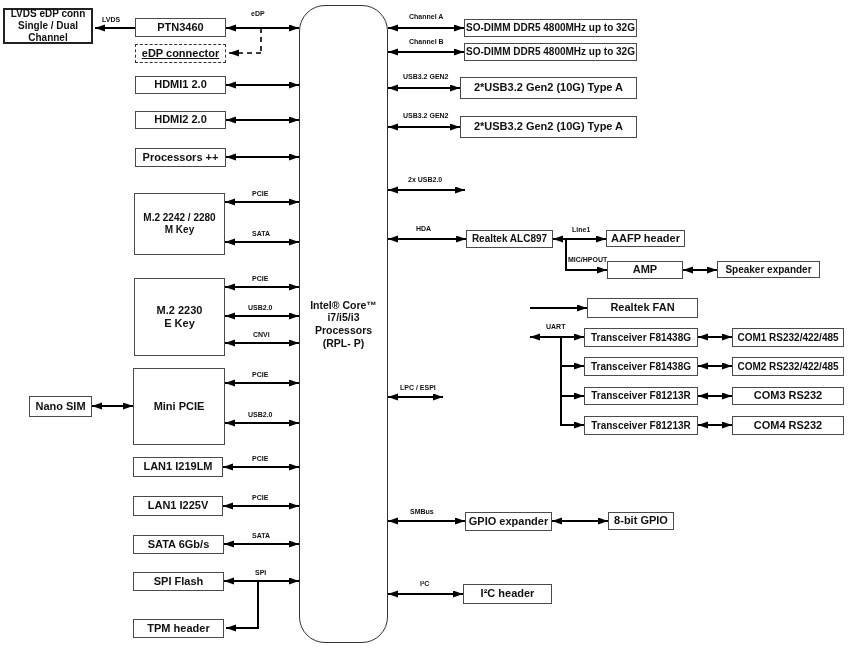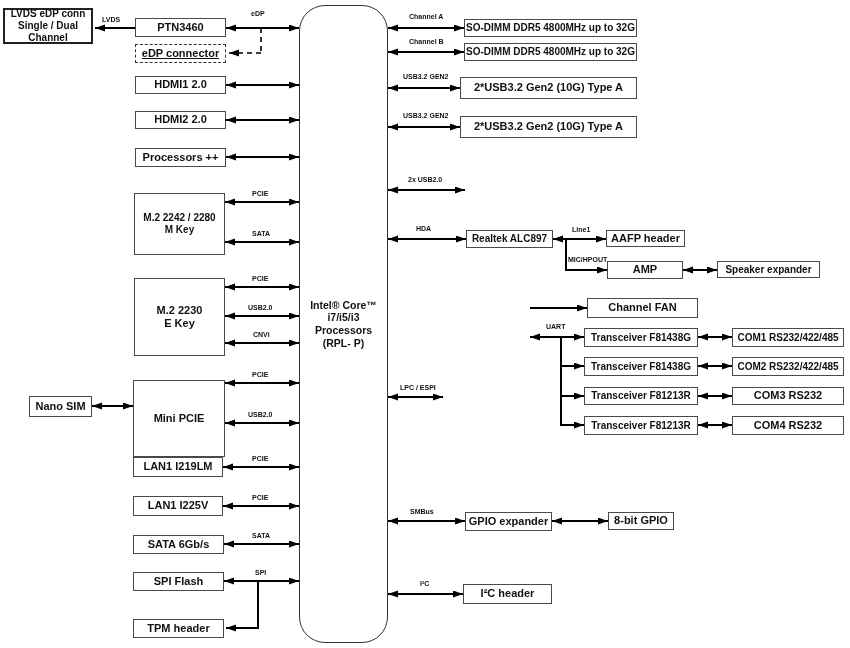--- a/index.html
+++ b/index.html
@@ -84,42 +84,42 @@
 Channel</div>
   <div class="box" style="left:135px;top:18px;width:91px;height:19px">PTN3460</div>
   <div class="box dashed" style="left:135px;top:44px;width:91px;height:19px">eDP connector</div>
   <div class="box" style="left:135px;top:76px;width:91px;height:18px">HDMI1 2.0</div>
   <div class="box" style="left:135px;top:111px;width:91px;height:18px">HDMI2 2.0</div>
   <div class="box" style="left:135px;top:148px;width:91px;height:19px">Processors ++</div>
   <div class="box sm" style="left:134px;top:193px;width:91px;height:62px">M.2 2242 / 2280
 M Key</div>
   <div class="box" style="left:134px;top:278px;width:91px;height:78px">M.2 2230
 E Key</div>
-  <div class="box" style="left:133px;top:380px;width:92px;height:77px">Mini PCIE</div>
+  <div class="box" style="left:133px;top:368px;width:92px;height:77px">Mini PCIE</div>
   <div class="box" style="left:29px;top:396px;width:63px;height:21px">Nano SIM</div>
   <div class="box" style="left:133px;top:457px;width:90px;height:20px">LAN1 I219LM</div>
   <div class="box" style="left:133px;top:496px;width:90px;height:20px">LAN1 I225V</div>
   <div class="box" style="left:133px;top:535px;width:91px;height:19px">SATA 6Gb/s</div>
   <div class="box" style="left:133px;top:572px;width:91px;height:19px">SPI Flash</div>
   <div class="box" style="left:133px;top:619px;width:91px;height:19px">TPM header</div>
 
   <div class="box cpu" style="left:299px;top:5px;width:89px;height:638px">Intel® Core™
 i7/i5/i3
 Processors
 (RPL- P)</div>
 
   <div class="box sm" style="left:464px;top:19px;width:173px;height:18px">SO-DIMM DDR5 4800MHz up to 32G</div>
   <div class="box sm" style="left:464px;top:43px;width:173px;height:18px">SO-DIMM DDR5 4800MHz up to 32G</div>
   <div class="box" style="left:460px;top:77px;width:177px;height:22px">2*USB3.2 Gen2 (10G) Type A</div>
   <div class="box" style="left:460px;top:116px;width:177px;height:22px">2*USB3.2 Gen2 (10G) Type A</div>
   <div class="box sm" style="left:466px;top:230px;width:87px;height:18px">Realtek ALC897</div>
   <div class="box" style="left:606px;top:230px;width:79px;height:17px">AAFP header</div>
   <div class="box" style="left:607px;top:261px;width:76px;height:18px">AMP</div>
   <div class="box sm" style="left:717px;top:261px;width:103px;height:17px">Speaker expander</div>
-  <div class="box" style="left:587px;top:298px;width:111px;height:20px">Channel FAN</div>
+  <div class="box" style="left:587px;top:298px;width:111px;height:20px">Realtek FAN</div>
   <div class="box sm" style="left:584px;top:328px;width:114px;height:19px">Transceiver F81438G</div>
   <div class="box sm" style="left:584px;top:357px;width:114px;height:19px">Transceiver F81438G</div>
   <div class="box sm" style="left:584px;top:387px;width:114px;height:18px">Transceiver F81213R</div>
   <div class="box sm" style="left:584px;top:416px;width:114px;height:19px">Transceiver F81213R</div>
   <div class="box sm" style="left:732px;top:328px;width:112px;height:19px">COM1 RS232/422/485</div>
   <div class="box sm" style="left:732px;top:357px;width:112px;height:19px">COM2 RS232/422/485</div>
   <div class="box" style="left:732px;top:387px;width:112px;height:18px">COM3 RS232</div>
   <div class="box" style="left:732px;top:416px;width:112px;height:19px">COM4 RS232</div>
   <div class="box" style="left:465px;top:512px;width:87px;height:19px">GPIO expander</div>
   <div class="box" style="left:608px;top:512px;width:66px;height:18px">8-bit GPIO</div>

